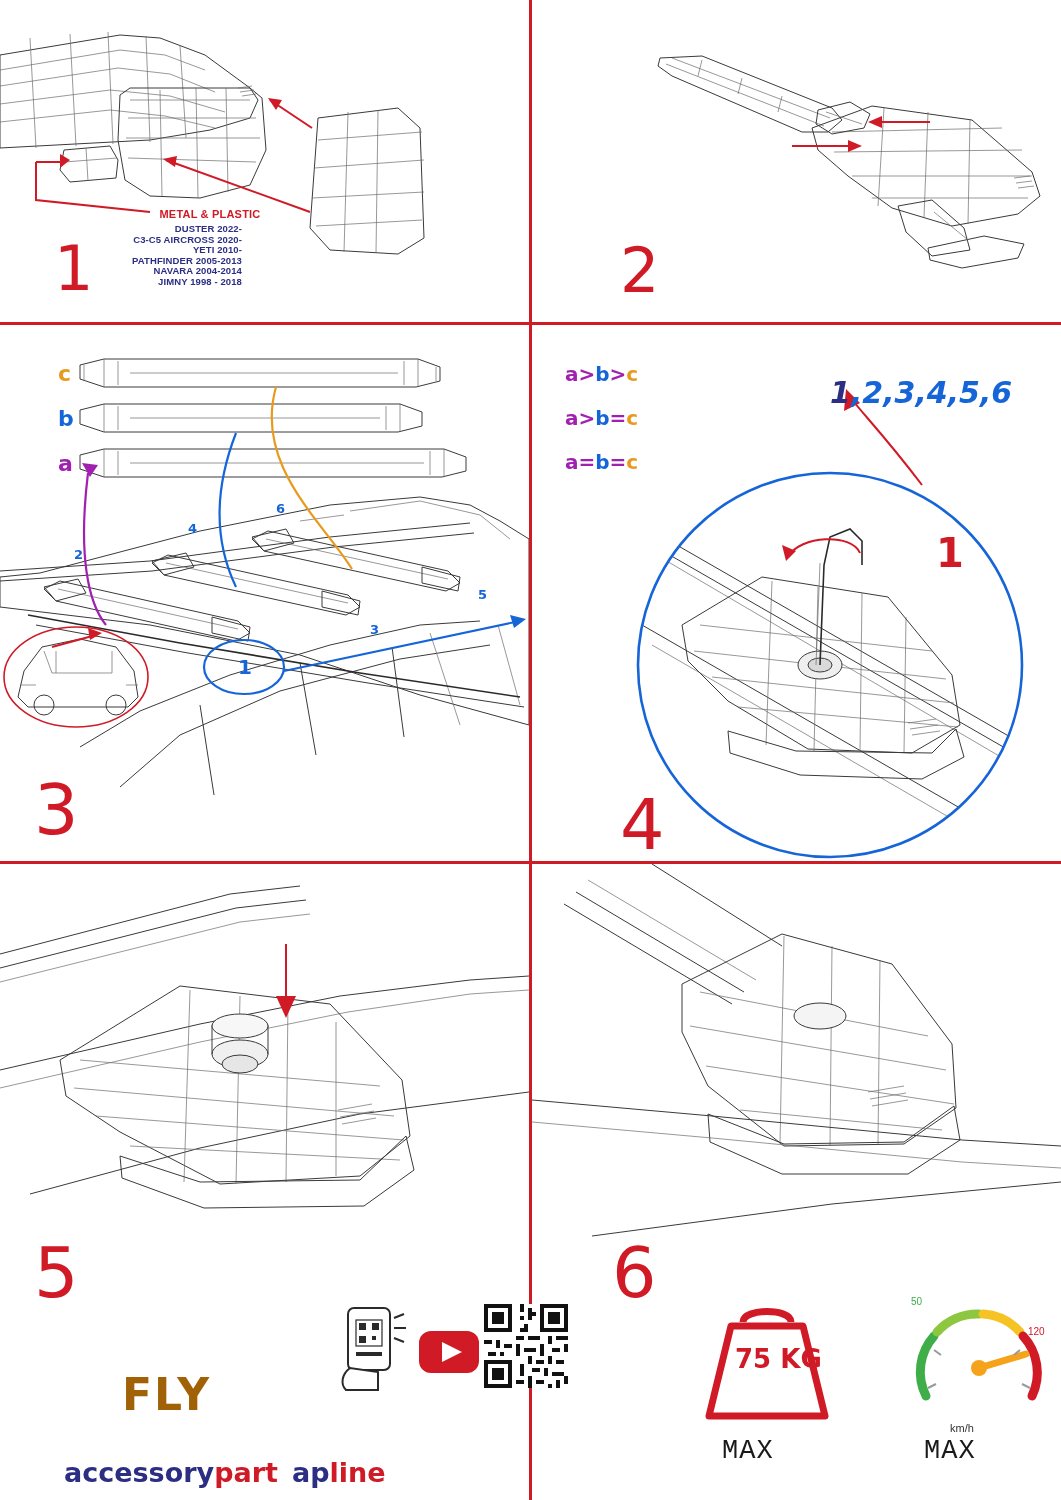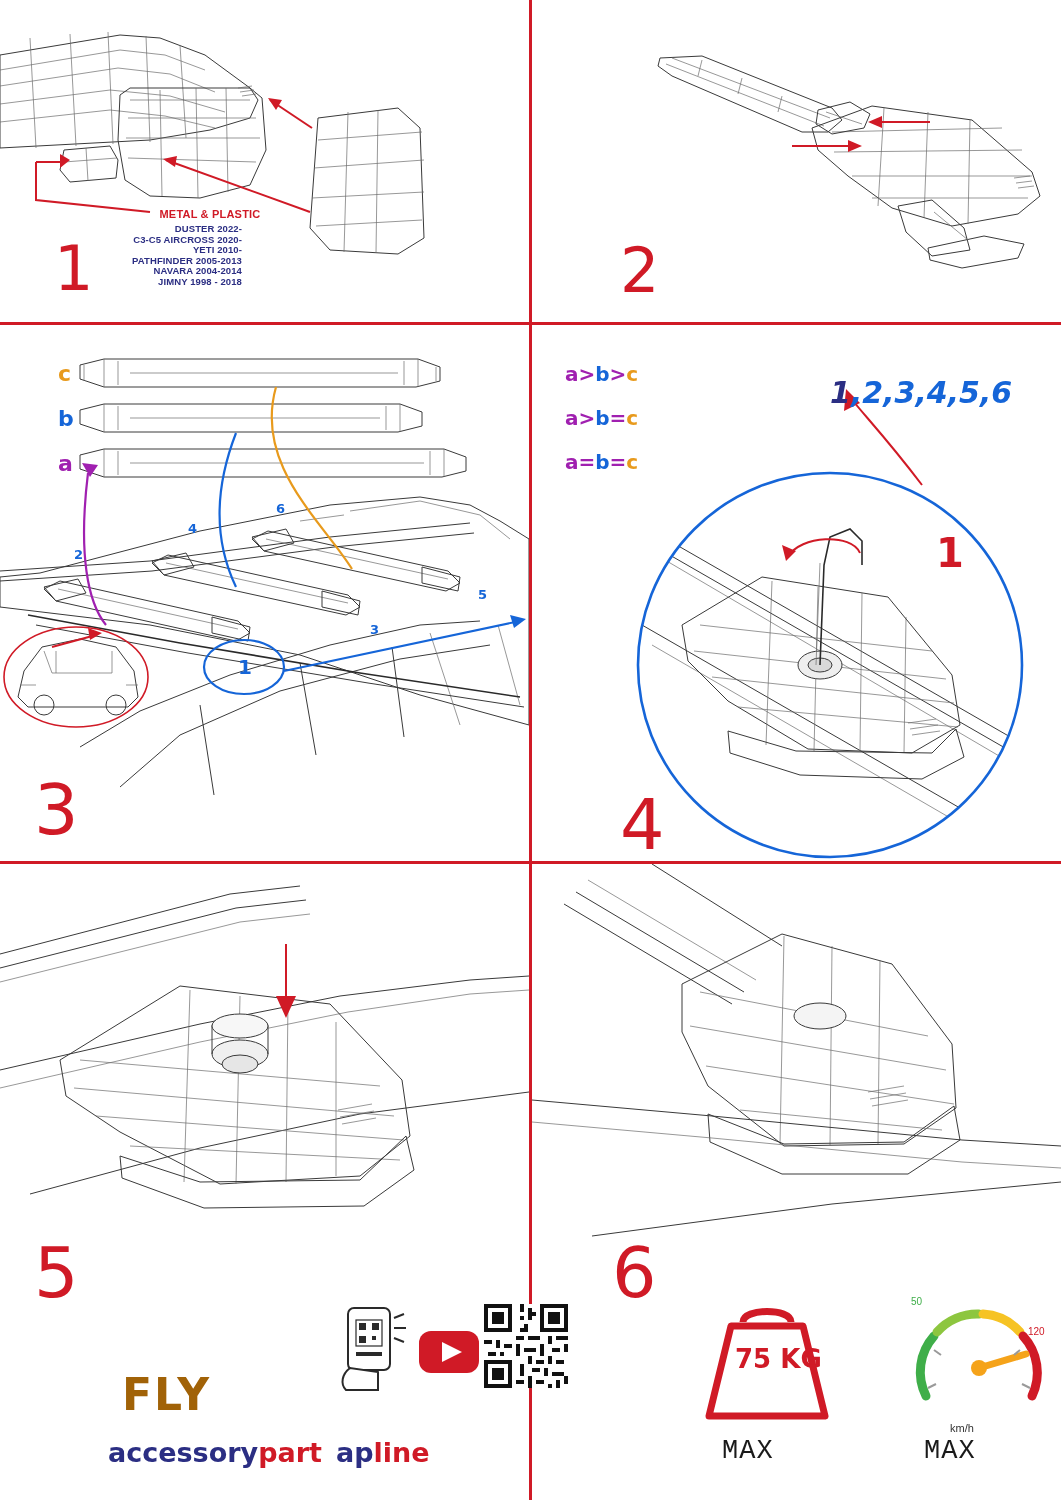--- a/index.html
+++ b/index.html
@@ -450,21 +450,21 @@
       <ellipse cx="240" cy="200" rx="18" ry="9" fill="#e6e6e6" stroke="#3a3a3a"></ellipse>
 
       <path class="ln-thin" d="M338 246 L372 240 M340 253 L374 247 M342 260 L376 254"></path>
 
       <path class="red" d="M286 80 L286 142" stroke-width="3.2"></path>
       <polygon points="286,154 276,132 296,132" fill="#d01a26"></polygon>
     </svg>
     <div class="stepnum" style="left:34px; top:374px; font-size:70px;">5</div>
 
     <div class="fly-word" style="left:122px; top:505px;">FLY</div>
-    <div class="brandline" style="left:64px; top:573px;margin-left:44px;">
+    <div class="brandline" style="left:64px; top:593px;">
       <span class="b-dark">accessory</span><span class="b-red">part</span><span class="b-dark" style="display:inline-block;width:14px;"></span><span class="b-dark">ap</span><span class="b-red">line</span>
     </div>
 
     <svg style="position:absolute; left:330px; top:438px;" width="90" height="90" viewBox="0 0 90 90">
       <rect x="18" y="6" width="42" height="62" rx="6" fill="#fff" stroke="#2a2a2a" stroke-width="2"></rect>
       <rect x="26" y="18" width="26" height="26" fill="#fff" stroke="#2a2a2a" stroke-width="1.2"></rect>
       <rect x="29" y="21" width="7" height="7" fill="#2a2a2a"></rect>
       <rect x="42" y="21" width="7" height="7" fill="#2a2a2a"></rect>
       <rect x="29" y="34" width="7" height="7" fill="#2a2a2a"></rect>
       <rect x="42" y="34" width="4" height="4" fill="#2a2a2a"></rect>

